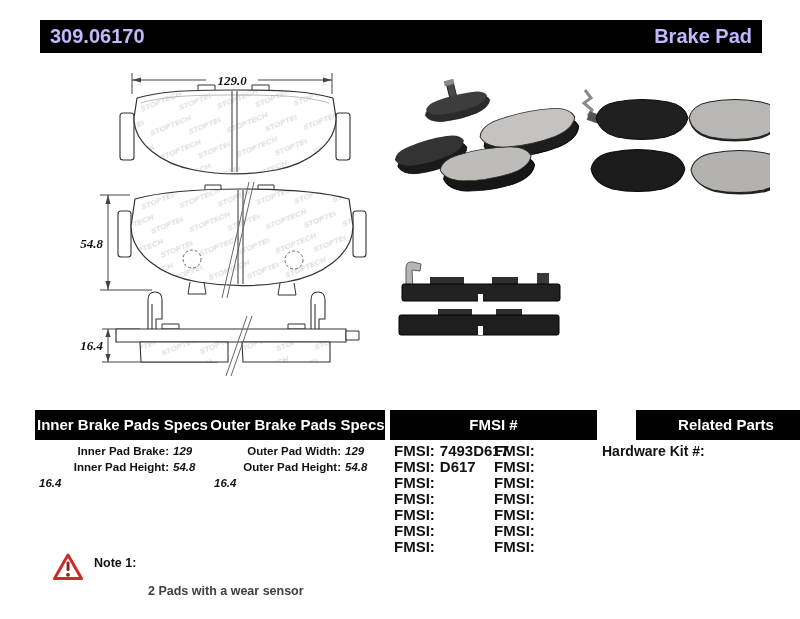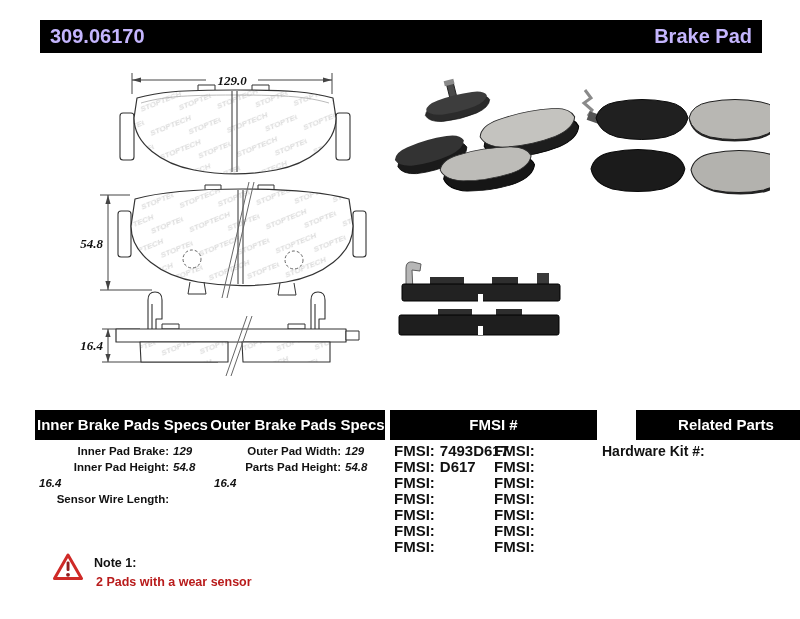--- a/index.html
+++ b/index.html
@@ -33,23 +33,23 @@
   .flabel{margin-right:5px;white-space:nowrap;}
   .fval{white-space:nowrap;}
   .col-fmsi-left{left:394px;}
   .col-fmsi-right{left:494px;}
   .col-related{left:602px;width:163px;position:absolute;top:443px;}
   .rrow{display:flex;height:16px;line-height:16px;font-size:14px;font-weight:bold;}
   .rlabel{margin-right:4px;white-space:nowrap;}
   
   .warn-icon{position:absolute;left:53px;top:553px;width:30px;height:28px;}
   .notes{position:absolute;left:94px;top:554px;}
-  .nrow{display:flex;height:19px;line-height:19px;font-size:12.5px;font-weight:bold;flex-direction:column;}
+  .nrow{display:flex;height:19px;line-height:19px;font-size:12.5px;font-weight:bold;}
   .nlabel{width:52px;color:#111;}
-  .nred{color:#b91c1c;padding-left:2px;white-space:nowrap;}
+  .nred{color:#404040;padding-left:2px;white-space:nowrap;margin-top:28px;}
 </style>
 </head>
 <body>
 
 <div class="page">
 
   <div class="topbar">
     <span class="pn">309.06170</span>
     <span class="pt">Brake Pad</span>
   </div>
@@ -180,33 +180,29 @@
       <span class="slabel">Inner Pad Brake:</span>
       <span class="sval">129</span>
     </div>
     <div class="srow">
       <span class="slabel">Inner Pad Height:</span>
       <span class="sval">54.8</span>
     </div>
     <div class="srow">
       <span class="sval">16.4</span>
     </div>
-    <div class="srow">
-      <span class="slabel">Sensor Wire Length:</span>
-      <span class="sval"></span>
-    </div>
   </div>
 
   <div class="speccol col-outer">
     <div class="srow">
       <span class="slabel">Outer Pad Width:</span>
       <span class="sval">129</span>
     </div>
     <div class="srow">
-      <span class="slabel">Parts Pad Height:</span>
+      <span class="slabel">Outer Pad Height:</span>
       <span class="sval">54.8</span>
     </div>
     <div class="srow">
       <span class="sval">16.4</span>
     </div>
   </div>
 
   <div class="fmsicol col-fmsi-left">
     <div class="frow">
         <span class="flabel">FMSI:</span>

